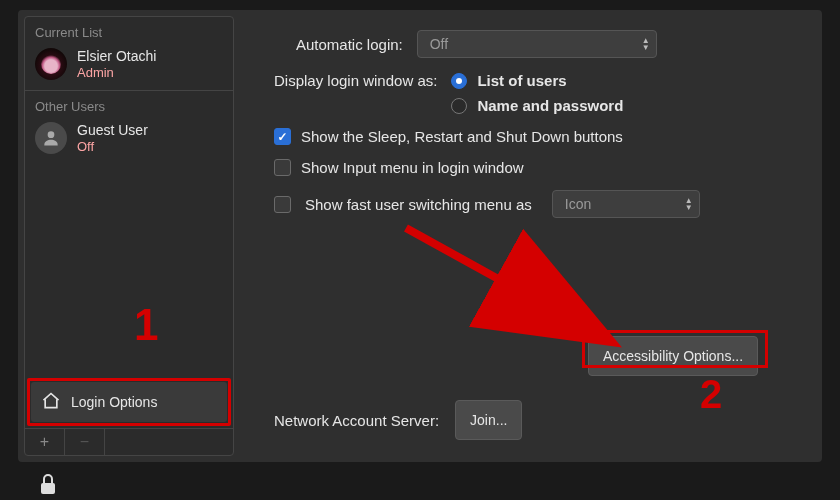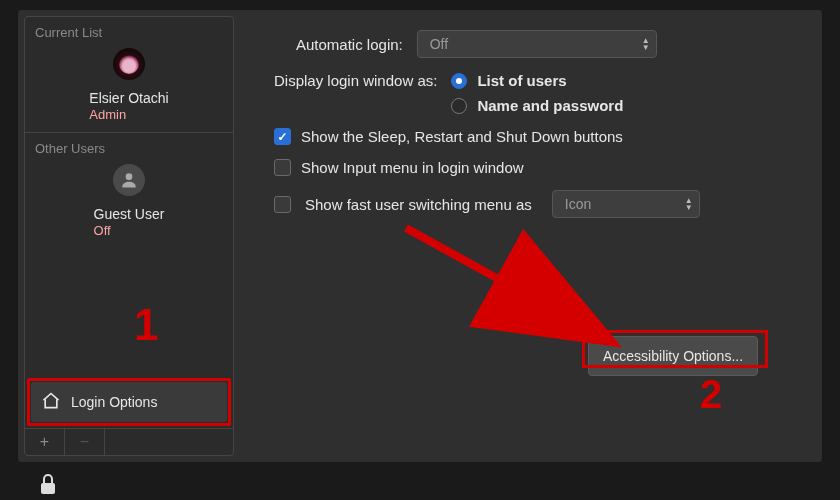--- a/index.html
+++ b/index.html
@@ -33,21 +33,20 @@
   .sect-header {
     color: #8a8a8a;
     font-size: 13px;
     padding: 8px 10px 4px;
   }
   .user-row {
     display: flex;
     align-items: center;
     gap: 10px;
     padding: 4px 10px 10px;
-    flex-direction: column;
   }
   .avatar {
     width: 32px; height: 32px; border-radius: 50%;
     background: #4a4a4a; display:flex; align-items:center; justify-content:center;
     flex-shrink: 0;
   }
   .avatar.flower {
     background: radial-gradient(circle at 50% 55%, #4a1020 0%, #120808 70%);
     position: relative;
   }
@@ -297,20 +296,24 @@
             </span>
         </div>
       </div>
     </div>
 
     <div class="acc-btn-wrap">
       <button class="btn">Accessibility Options...</button>
     </div>
     <div class="highlight-red-2" style="left:342px; top:320px; width:186px; height:38px;"></div>
 
+    <div class="net-row">
+      <span>Network Account Server:</span>
+      <button class="btn">Join...</button>
+    </div>
 
   </div>
 </div>
 
 <div class="annot-1">1</div>
 <div class="annot-2">2</div>
 
 <svg class="arrow" viewBox="0 0 240 150">
   <defs>
     <marker id="ah" markerWidth="18" markerHeight="14" refX="14" refY="7" orient="auto">

